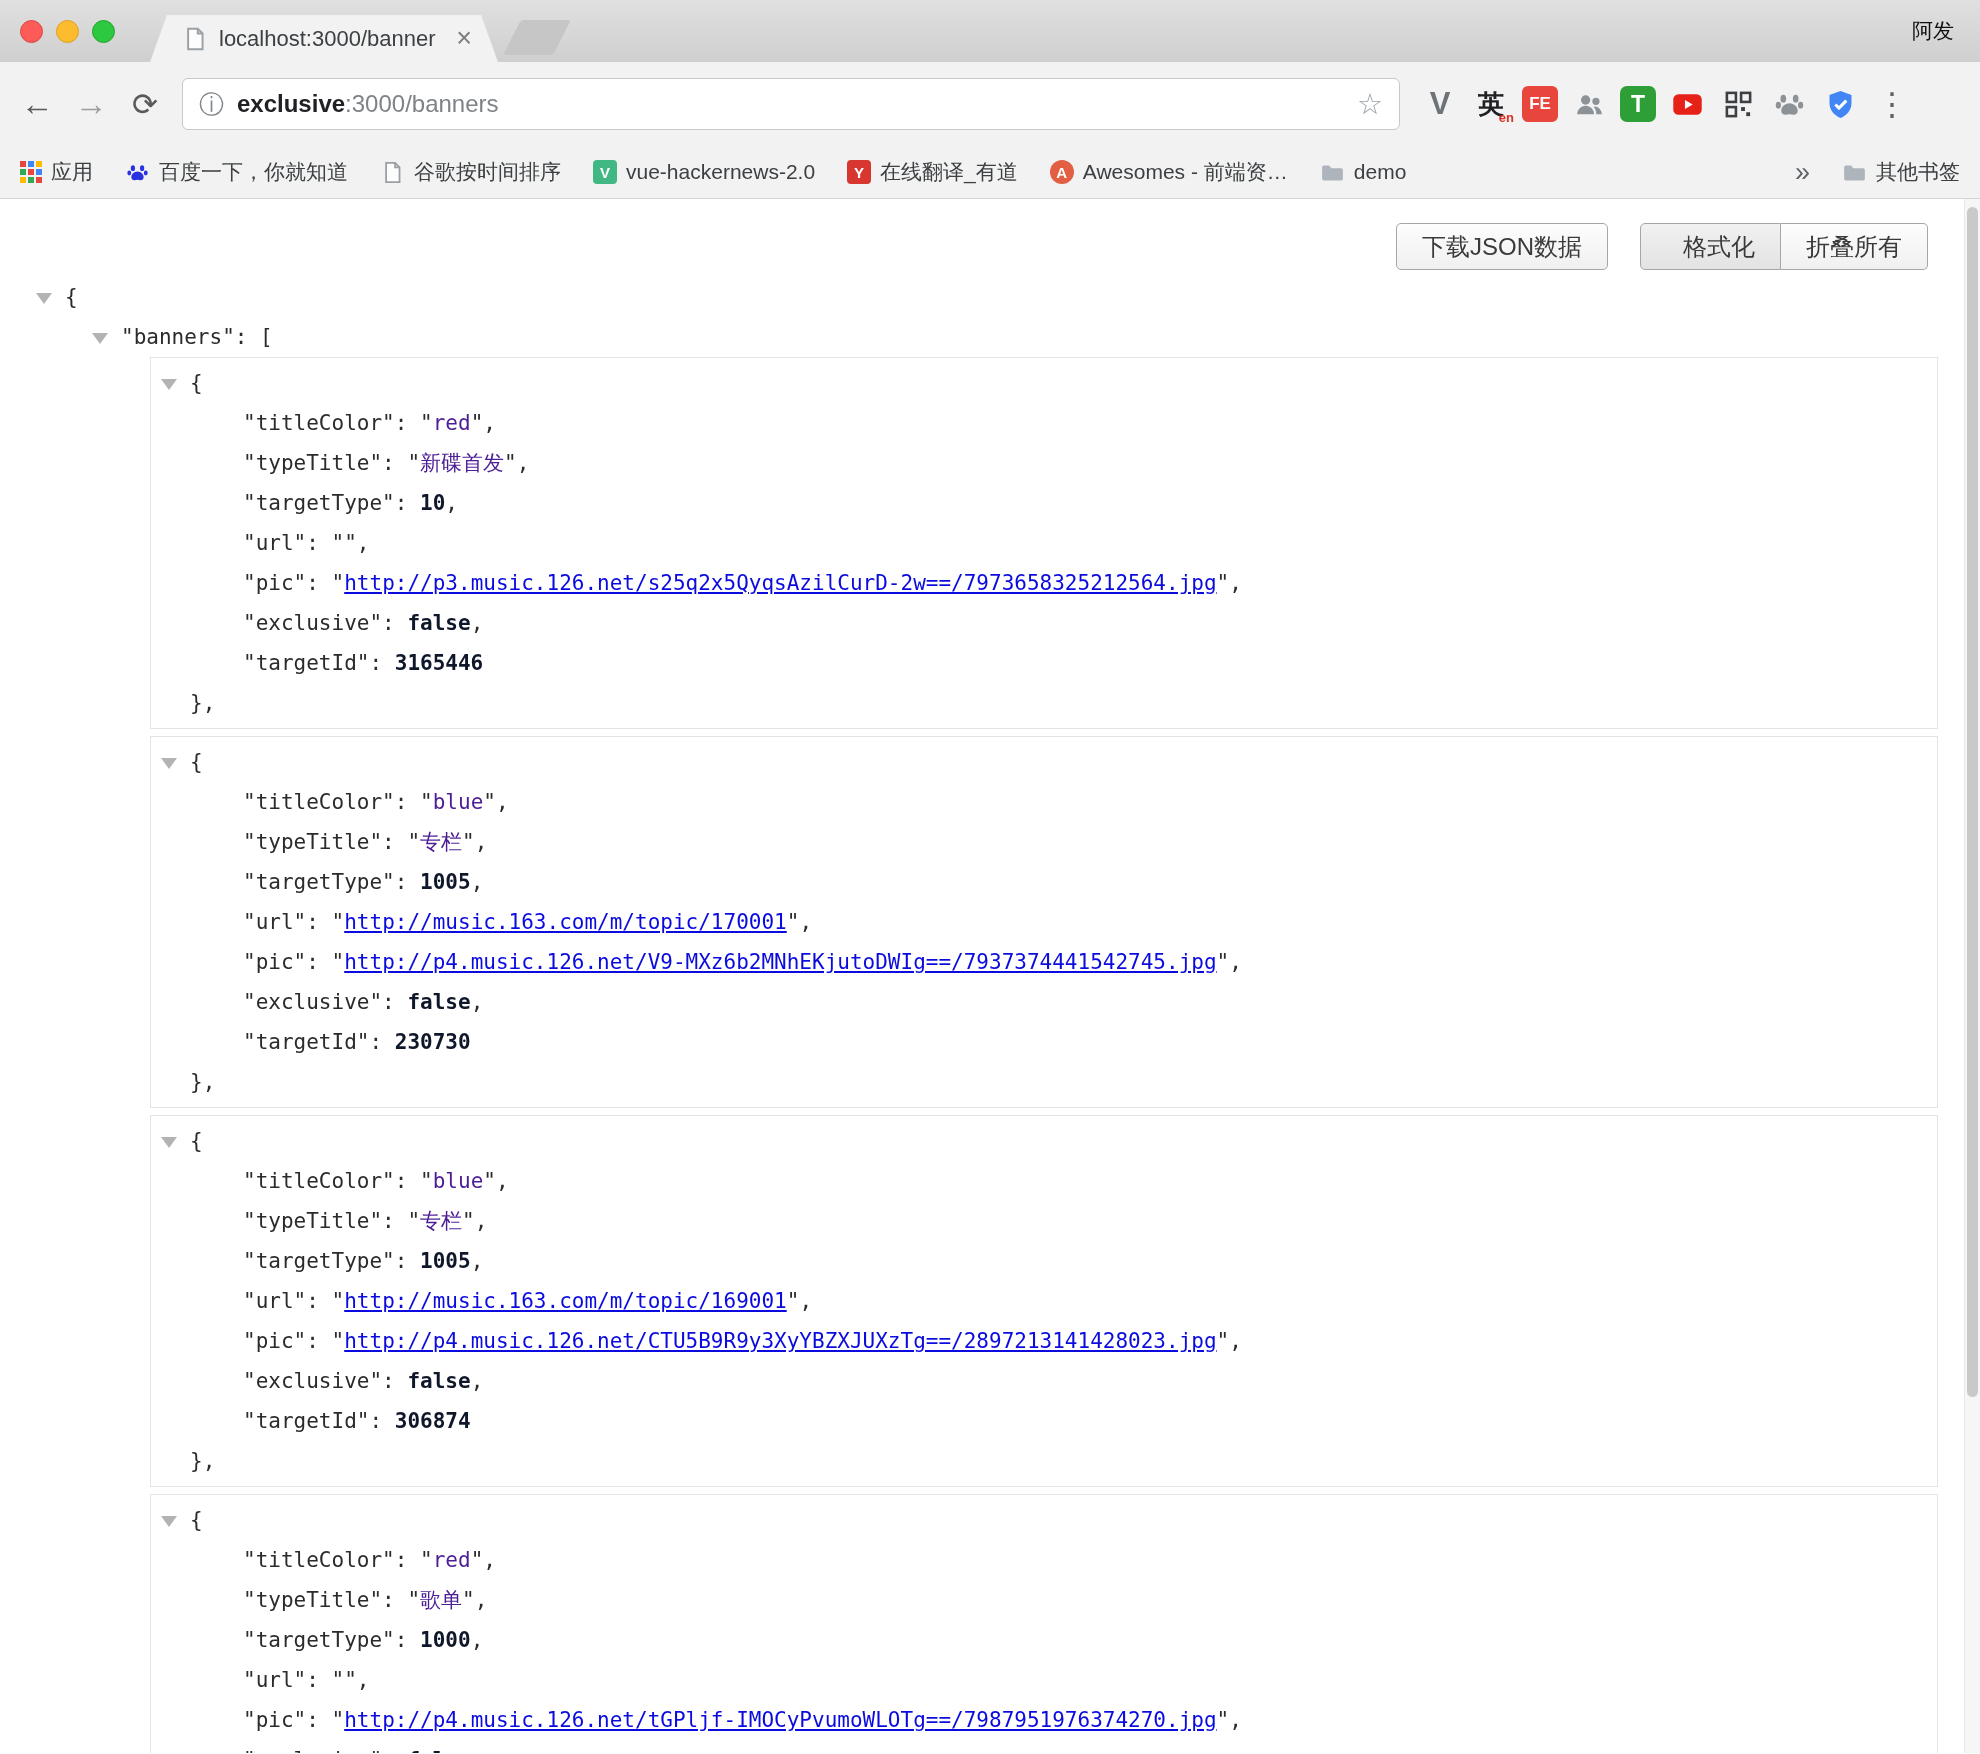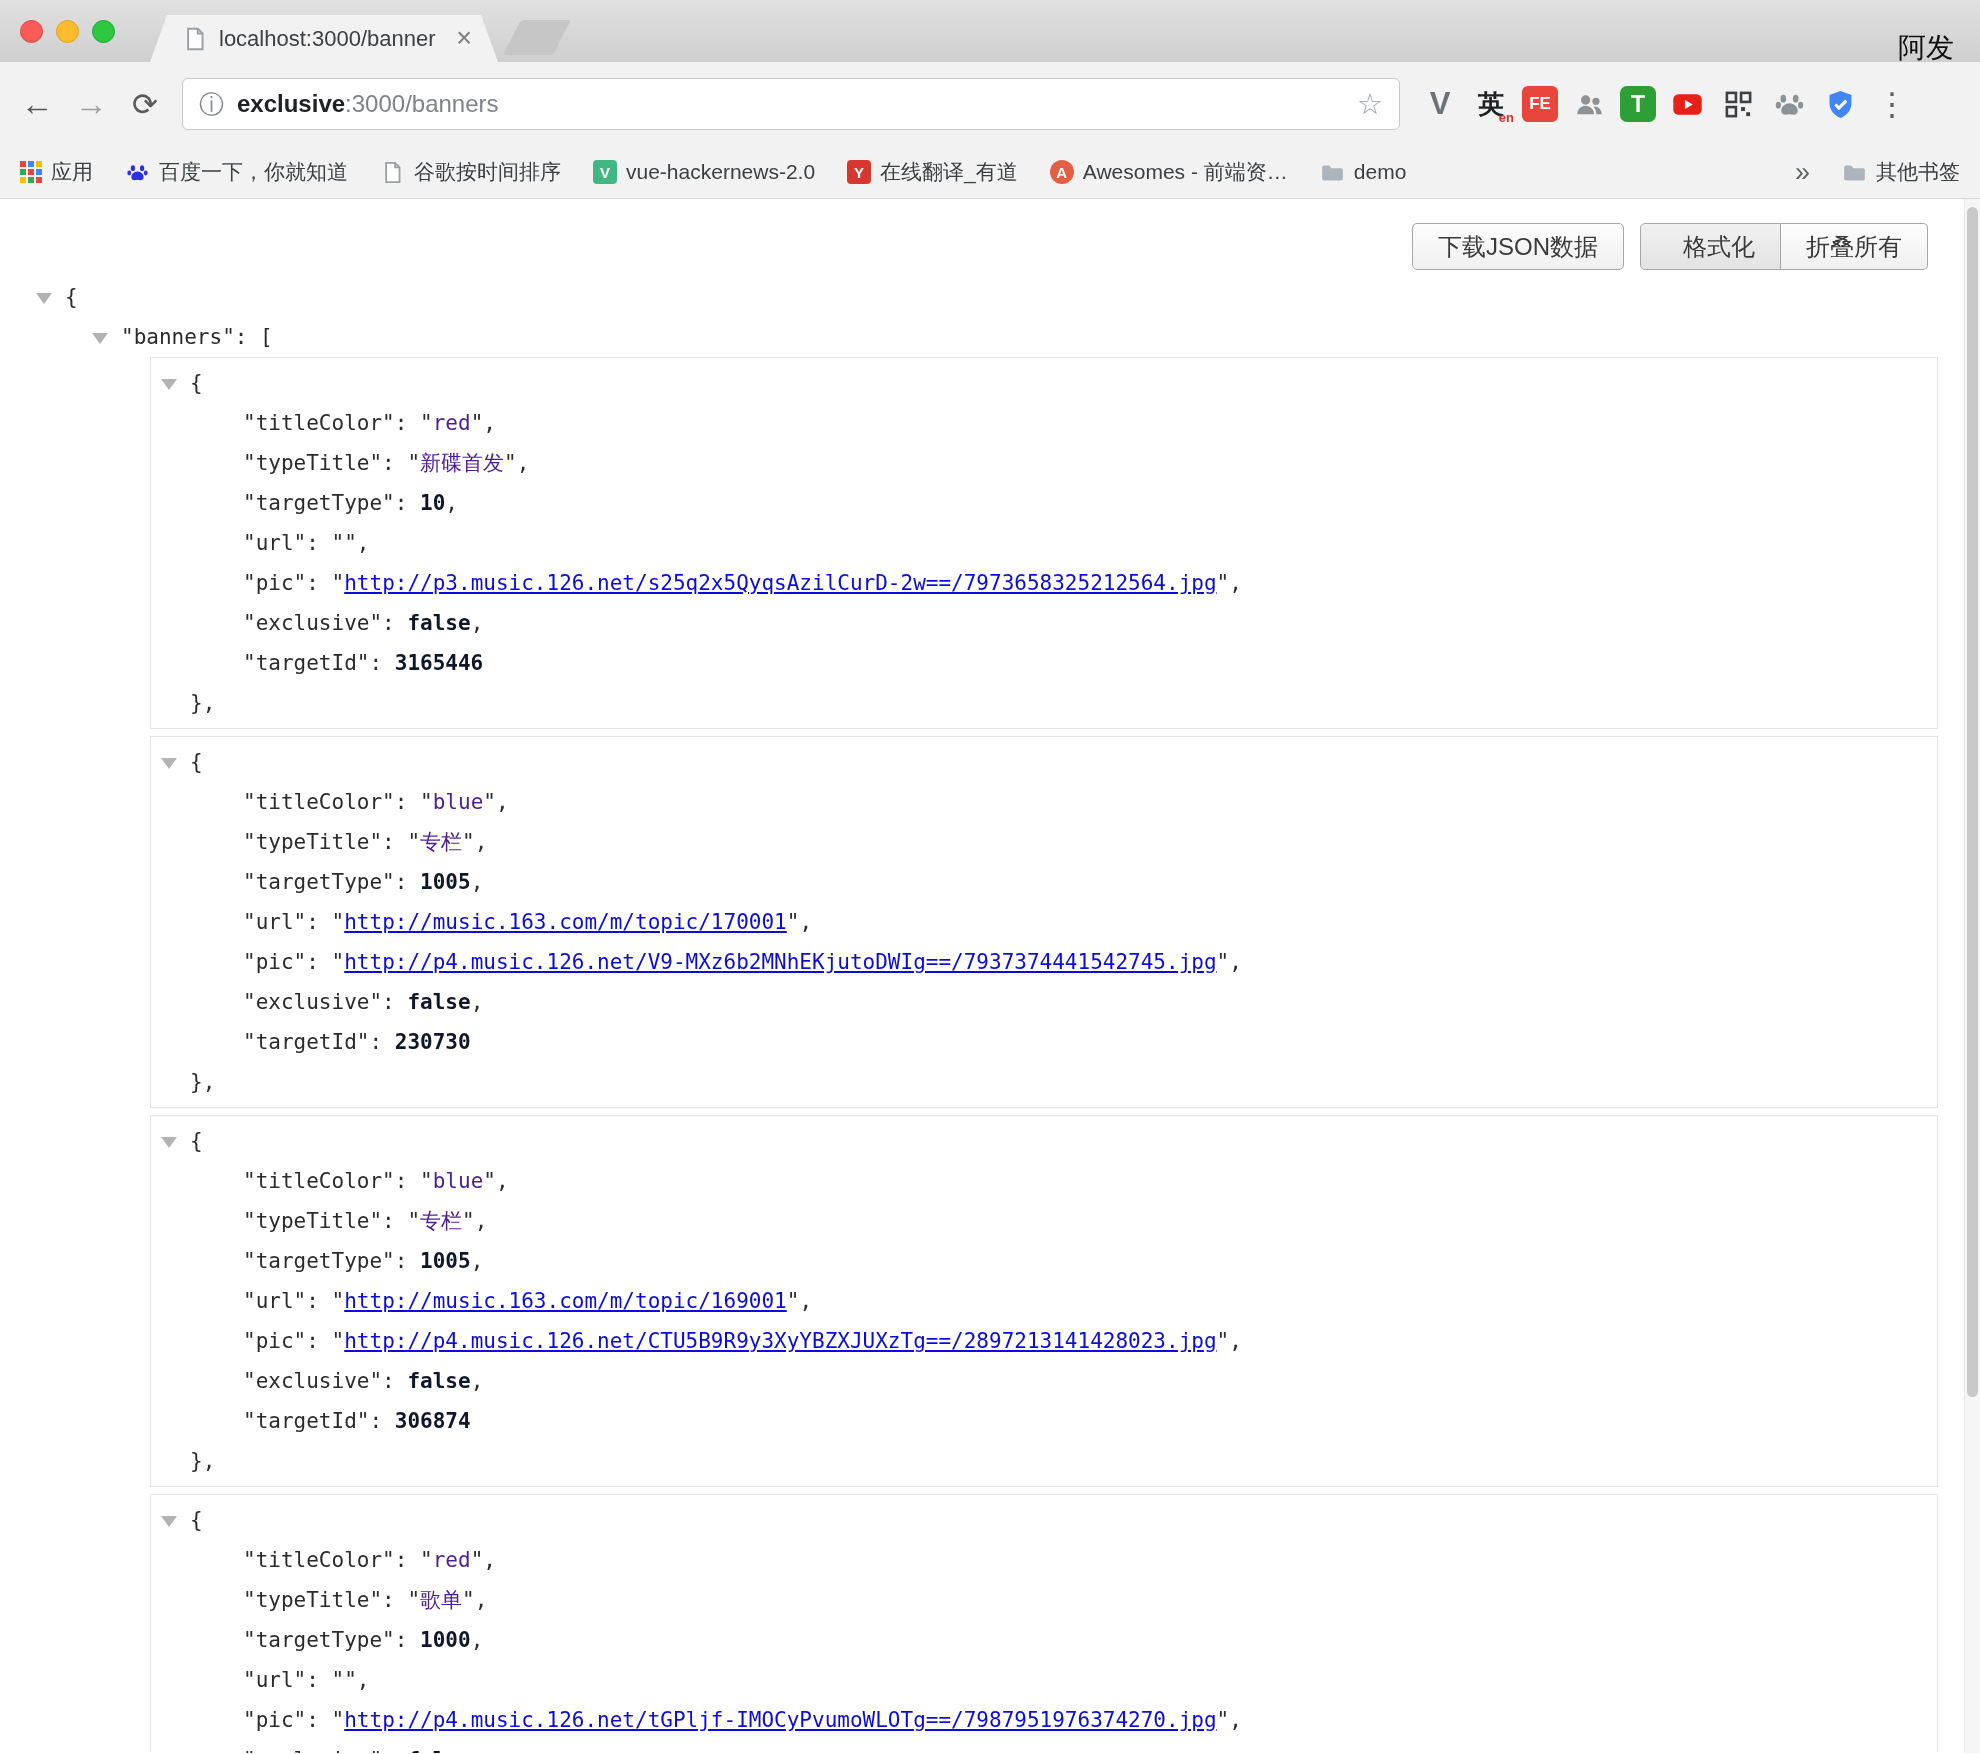--- a/index.html
+++ b/index.html
@@ -15,21 +15,21 @@
   .light.green  { background:#2bc840; border:1px solid #23a532; }
   .tab { position:absolute; left:150px; bottom:0; width:348px; height:47px; background:#f2f2f2;
          clip-path:polygon(17px 0, calc(100% - 17px) 0, 100% 100%, 0 100%);
          display:flex; align-items:center; padding:0 26px 0 34px; gap:11px; }
   .tab-doc { width:24px; height:26px; display:flex; align-items:center; }
   .tab-doc svg { width:22px; height:26px; }
   .tab-title { flex:1; font-size:22px; color:#3c4043; white-space:nowrap; overflow:hidden; }
   .tab-close { font-size:27px; color:#7d7d7d; line-height:1; }
   .newtab { position:absolute; left:512px; bottom:7px; width:50px; height:35px;
             background:#c6c6c6; transform:skewX(-27deg); border-radius:3px; }
-  .profile { position:absolute; right:26px; top:17px; font-size:28px; color:#111;margin-top:12px; }
+  .profile { position:absolute; right:26px; top:17px; font-size:21px; color:#111; }
 
   
   .toolbar { height:84px; background:#f2f2f2; display:flex; align-items:center; padding:0 14px; gap:8px; }
   .nav { width:46px; text-align:center; font-size:33px; color:#5a5a5a; }
   .nav.fwd { color:#9e9e9e; }
   .nav.reload { font-size:31px; }
   .omnibox { width:1218px; height:52px; margin-left:6px; background:#fff; border:1px solid #c9c9c9;
              border-radius:6px; display:flex; align-items:center; padding:0 16px; gap:13px; }
   .info { font-size:25px; color:#80868b; }
   .url { font-size:24px; white-space:nowrap; }
@@ -60,21 +60,21 @@
   .youdao-icon { background:#d7372f; }
   .awesomes-icon { background:#e25f43; border-radius:50%; color:#fff; font-size:15px; font-weight:700;
         width:24px; height:24px; display:flex; align-items:center; justify-content:center; }
   .apps-grid-icon { display:grid; grid-template-columns:repeat(3,6px); grid-auto-rows:6px; gap:2px; }
   .apps-grid-icon i { display:block; }
   .bm-spacer { flex:1; }
   .overflow { font-size:27px; color:#5f6368; }
 
   
   .content { position:relative; height:1554px; background:#fff; overflow:hidden; }
-  .actions { position:absolute; top:24px; right:52px; display:flex; gap:16px; z-index:2; }
+  .actions { position:absolute; top:24px; right:52px; display:flex; gap:32px; z-index:2; }
   .btn { height:47px; padding:0 25px; font-family:"Liberation Sans",sans-serif; font-size:24px;
          color:#3a3a3a; background:linear-gradient(#fdfdfd,#f0f0f0);
          border:1px solid #a6a6a6; border-radius:5px; cursor:pointer; }
   .btn-group { display:flex; }
   .btn-group .btn:first-child { border-radius:5px 0 0 5px; background:linear-gradient(#f1f1f1,#e3e3e3);padding-left:42px; }
   .btn-group .btn:last-child  { border-radius:0 5px 5px 0; border-left:0; }
 
   .json-tree { position:absolute; top:78px; left:0; width:1938px;
                font-family:"DejaVu Sans Mono", monospace; font-size:21px; color:#2b2b2b; }
   .line { height:40px; line-height:40px; white-space:pre; }

